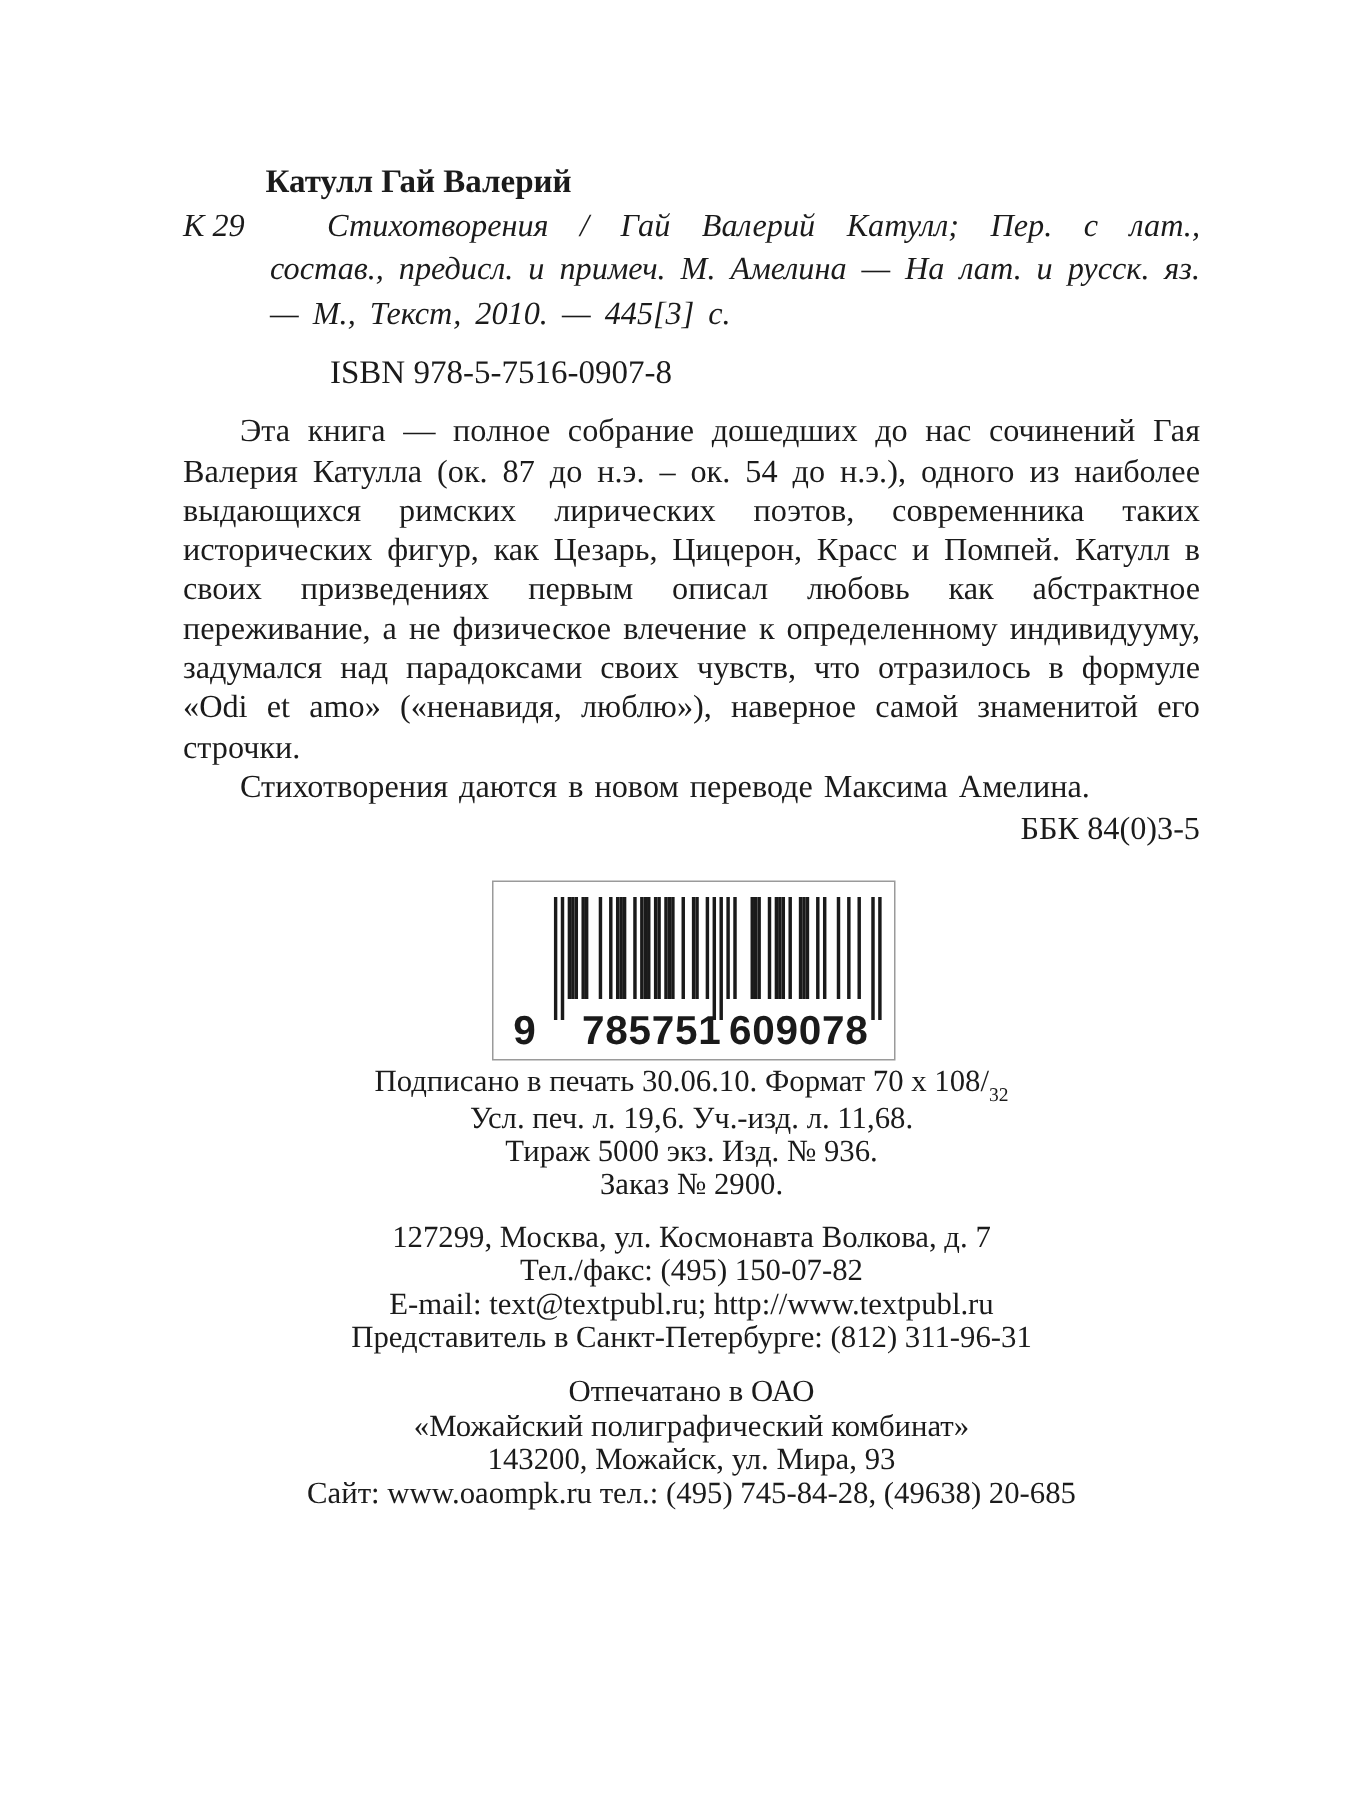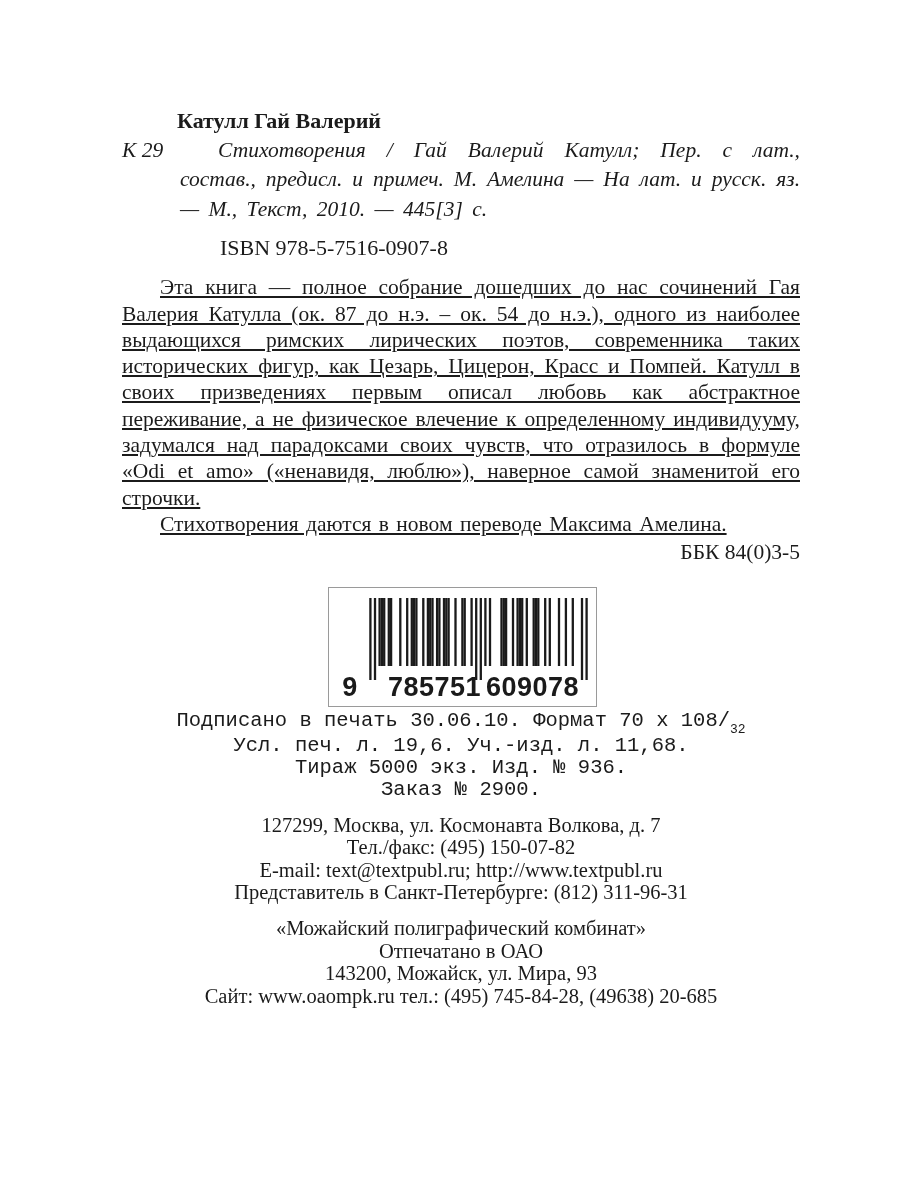--- a/index.html
+++ b/index.html
@@ -52,21 +52,20 @@
   .annotation {
     margin-top: 12px;
     font-size: 21.5px;
     line-height: 26.3px;
     text-align: justify;
     word-spacing: 2px;
   }
   .annotation p {
     margin: 0;
     text-indent: 38px;
-    text-decoration: underline;
   }
   .codes-block {
     text-align: right;
     font-size: 21.5px;
     line-height: 30px;
     margin-top: 0;
   }
   .barcode-box {
     position: relative;
     margin: 20px 0 0 206px;
@@ -93,21 +92,21 @@
     line-height: 1;
   }
   .bc-left  { left: 8px;  width: 26px; }
   .bc-mid   { left: 57px;  width: 97px; }
   .bc-right { left: 155px; width: 97px; }
   .center-block {
     text-align: center;
     font-size: 20.5px;
     line-height: 22.4px;
   }
-  .print-block    { margin-top: 3px; font-family: Liberation Mono, monospace; }
+  .print-block    { margin-top: 3px; }
   .publisher-block{ margin-top: 12px; }
   .printer-block  { margin-top: 14px; }
   .center-block div { white-space: nowrap; }
   sub.fmt {
     font-size: 13px;
     vertical-align: baseline;
     position: relative;
     top: 7px;
   }
 </style>
@@ -199,19 +198,19 @@
   </div>
 
   <div class="center-block publisher-block">
     <div>127299, Москва, ул. Космонавта Волкова, д. 7</div>
     <div>Тел./факс: (495) 150-07-82</div>
     <div>E-mail: text@textpubl.ru; http://www.textpubl.ru</div>
     <div>Представитель в Санкт-Петербурге: (812) 311-96-31</div>
   </div>
 
   <div class="center-block printer-block">
+    <div>Отпечатано в ОАО</div>
     <div>«Можайский полиграфический комбинат»</div>
-    <div>Отпечатано в ОАО</div>
     <div>143200, Можайск, ул. Мира, 93</div>
     <div>Сайт: www.oaompk.ru тел.: (495) 745-84-28, (49638) 20-685</div>
   </div>
 
 </div>
 
 </body></html>

